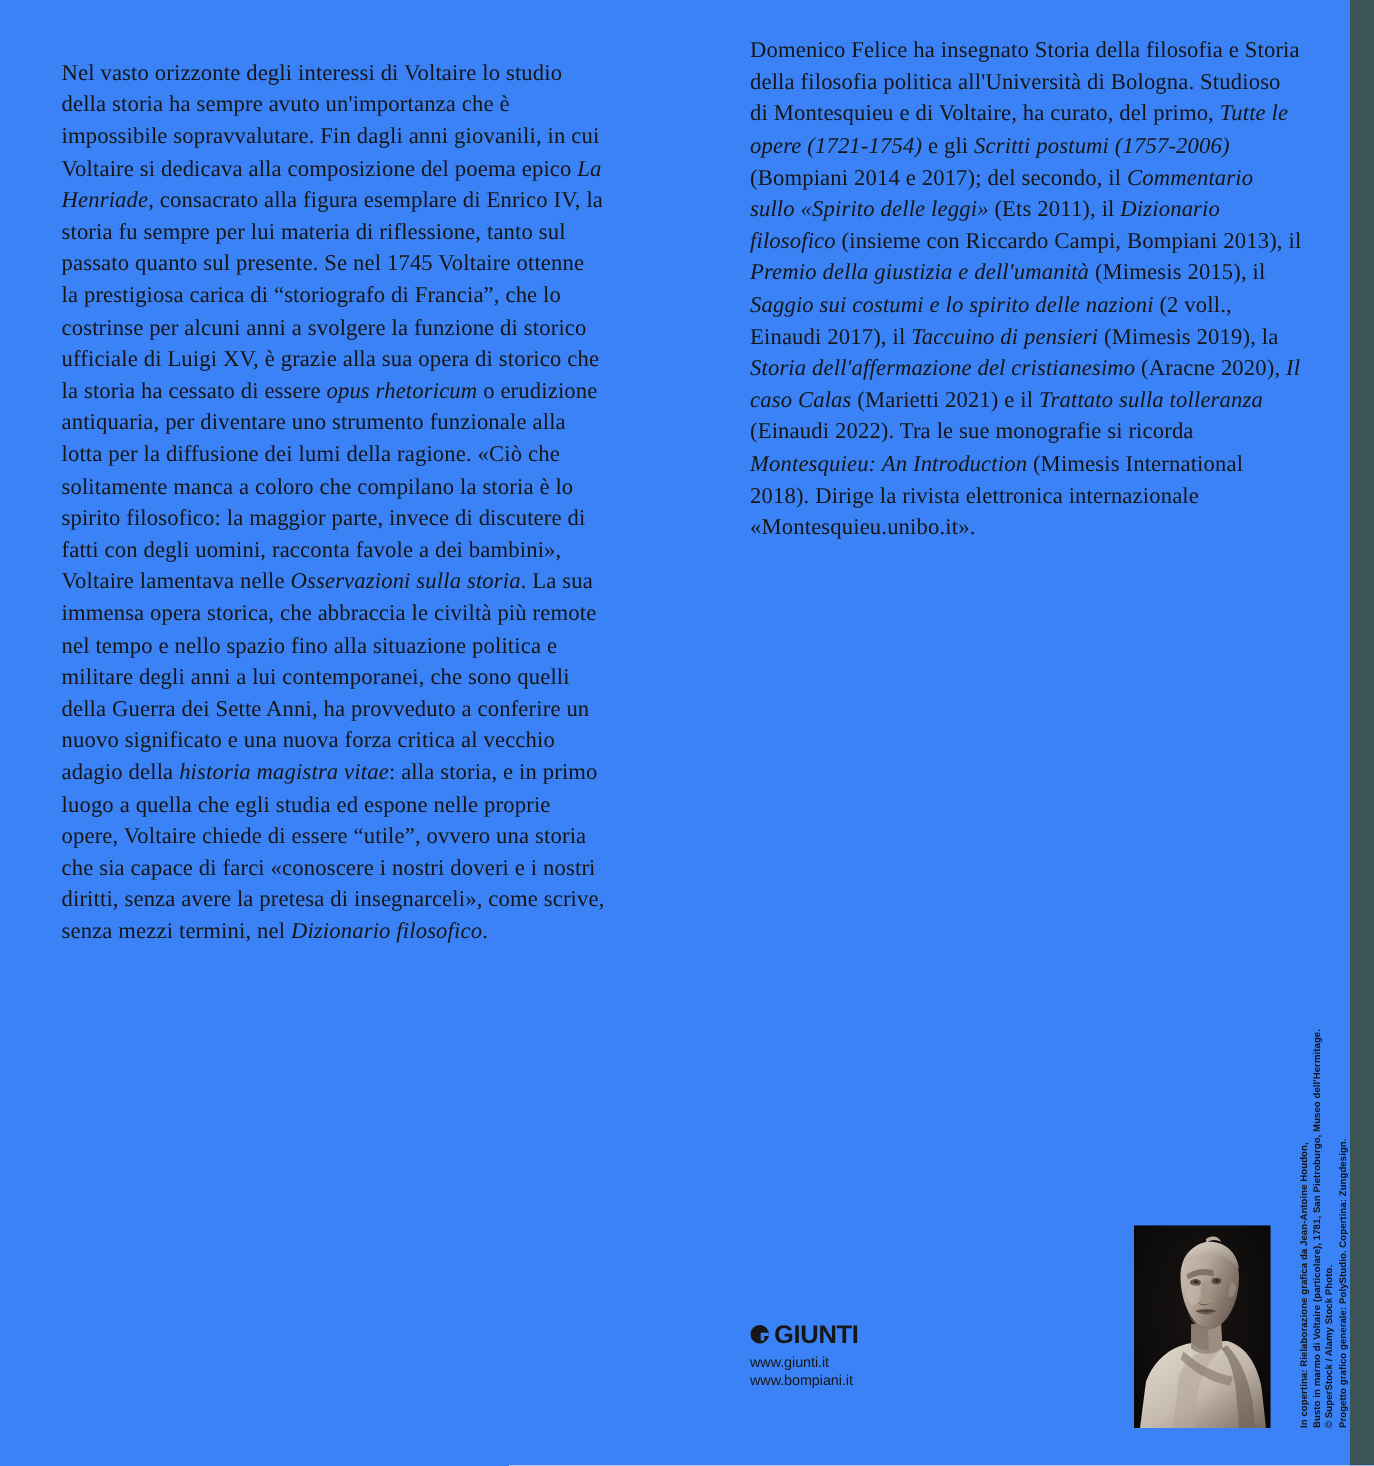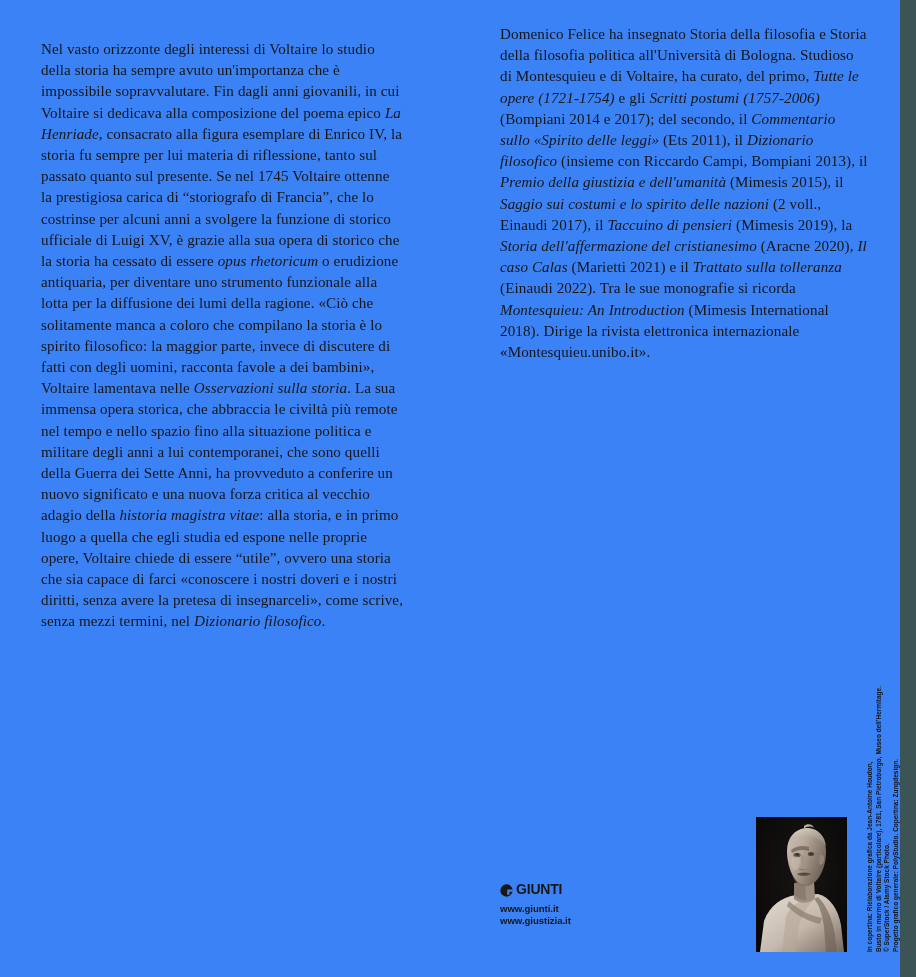--- a/index.html
+++ b/index.html
@@ -67,31 +67,31 @@
     gap: 3px;
     height: 15px;
   }
   .logo-mark {
     width: 13px;
     height: 13px;
     display: block;
   }
   .logo-word {
     font-family: "Liberation Sans", sans-serif;
-    font-size: 14px;
+    font-size: 17px;
     font-weight: bold;
     letter-spacing: -0.2px;
     color: #171717;
     line-height: 13px;
   }
   .urls {
     margin-top: 6px;
     font-family: "Liberation Sans", sans-serif;
     font-size: 9.6px;
-    font-weight: bold;
+    font-weight: normal;
     color: #171717;
     line-height: 12.4px;
     letter-spacing: -0.05px;
   }
 
   
   .bust-figure {
     position: absolute;
     left: 756px;
     top: 817px;
@@ -144,21 +144,21 @@
       <span class="logo-mark">
         <svg viewBox="0 0 32 32" xmlns="http://www.w3.org/2000/svg" aria-hidden="true">
           <path d="M16 0.8 A15.2 15.2 0 1 0 16 31.2 A15.2 15.2 0 1 0 16 0.8 Z
                    M17.6 13.6 L30.6 13.6 L30.6 18.9 L23.4 18.9 L23.4 26.2 L17.6 26.2 Z" fill="#171717" fill-rule="evenodd"></path>
         </svg>
       </span>
       <span class="logo-word">GIUNTI</span>
     </div>
     <div class="urls">
       <div>www.giunti.it</div>
-      <div>www.giustizia.it</div>
+      <div>www.bompiani.it</div>
     </div>
   </div>
 
   <div class="bust-figure">
     <svg viewBox="0 0 91 135" xmlns="http://www.w3.org/2000/svg" aria-hidden="true">
       <defs>
         <radialGradient id="bg" cx="50%" cy="40%" r="75%">
           <stop offset="0%" stop-color="#191414"></stop>
           <stop offset="100%" stop-color="#070606"></stop>
         </radialGradient>

